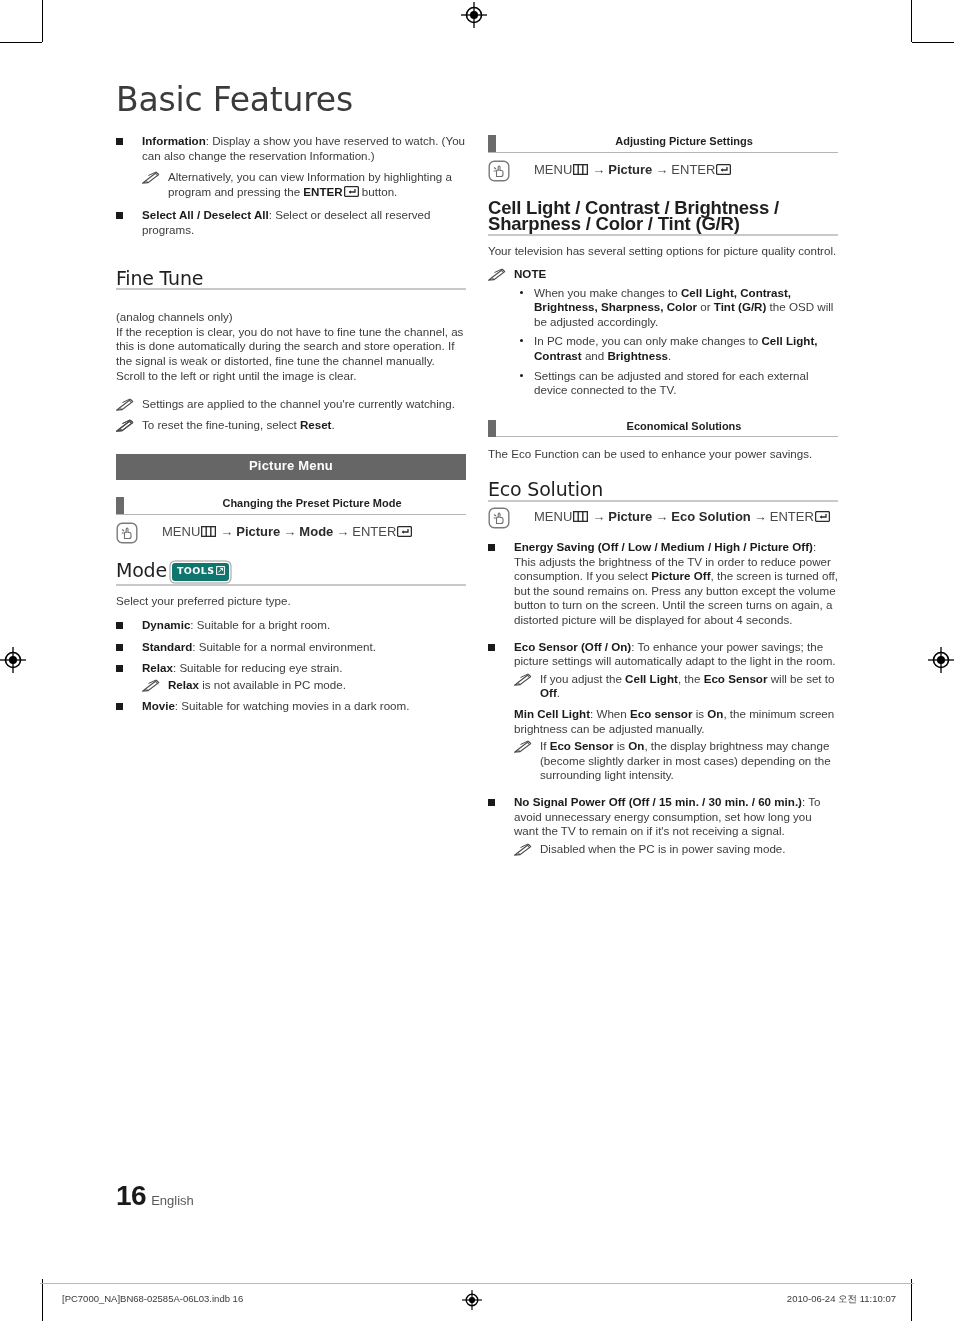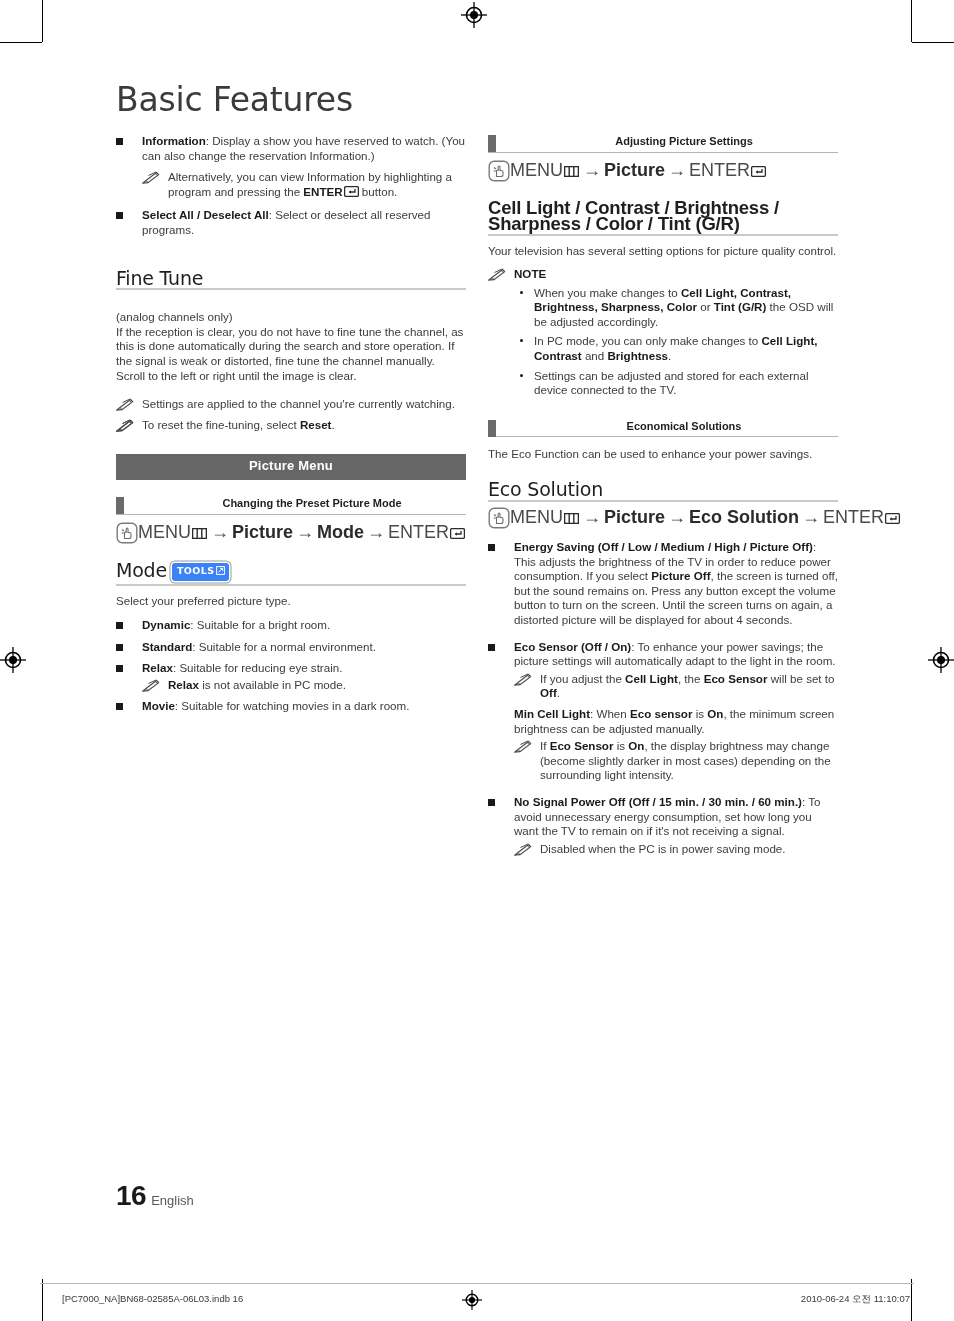--- a/index.html
+++ b/index.html
@@ -146,22 +146,22 @@
     font-size: 13px;
     font-weight: 700;
     text-align: center;
     padding: 5px 0 6px 0;
     letter-spacing: 0.2px;
   }
 
   
   .path {
     position: relative;
-    padding-left: 22px;
-    font-size: 18px;
+    padding-left: 46px;
+    font-size: 13px;
     color: #4a4a4a;
     margin: 0 0 8px 0;
     white-space: nowrap;
   }
   .path b { font-weight: 700; color:#2b2b2b; }
   .path .handbtn {
     position: absolute;
     left: 0; top: -3px;
     width: 22px; height: 22px;
   }
@@ -178,21 +178,21 @@
     width: 15px; height: 11px;
     vertical-align: -1px;
     margin-left: 1px;
   }
   .arrow { padding: 0 3px; color:#4a4a4a; }
 
   
   .tools {
     display: inline-block;
     vertical-align: 3px;
-    background: #3b82f6;
+    background: #0f766e;
     color: #ffffff;
     border-radius: 3px;
     font-size: 9.5px;
     font-weight: 700;
     letter-spacing: 0.4px;
     padding: 1px 4px 2px 5px;
     margin-left: 5px;
     box-shadow: 0 0 0 1.5px #ffffff, 0 0 0 2.5px #9a9a9a;
   }
   .tools svg { vertical-align: -1px; margin-left: 1px;}
@@ -227,21 +227,21 @@
   }
   .foot {
     position: absolute;
     top: 1293px;
     font-size: 9.5px;
     color: #3a3a3a;
     font-family: "Liberation Sans", sans-serif;
     white-space: nowrap;
   }
   .foot-left  { left: 62px; }
-  .foot-right { right: 44px; }
+  .foot-right { right: 58px; }
   .foot-mark  { left: 462px; top: 1290px; width: 20px; height: 20px; }
 
   .gap-s { height: 8px; }
   .gap-m { height: 16px; }
   .gap-l { height: 26px; }
 </style>
 </head>
 <body>
 
 <div class="crop v" style="left:42px; top:0px;"></div>

